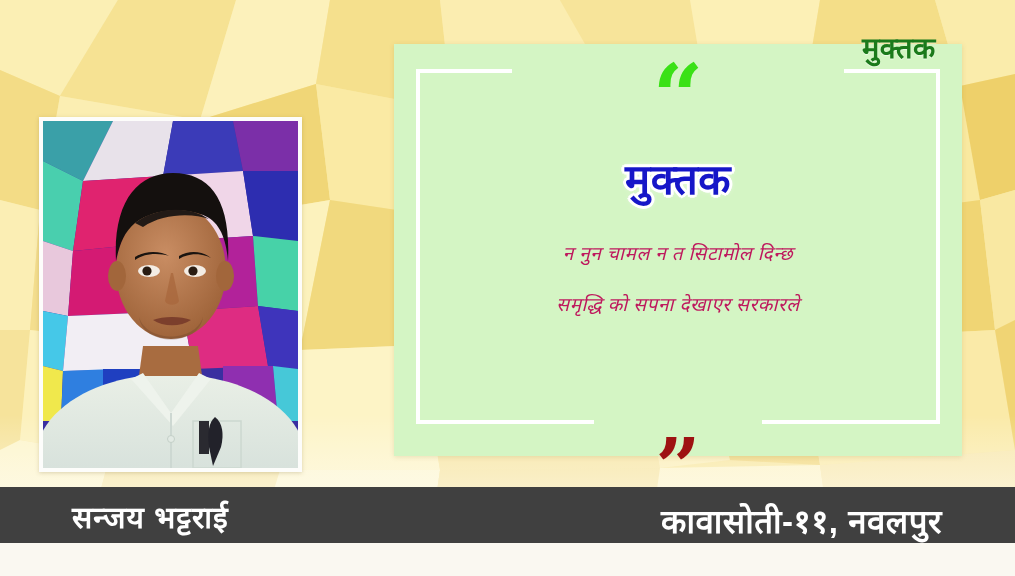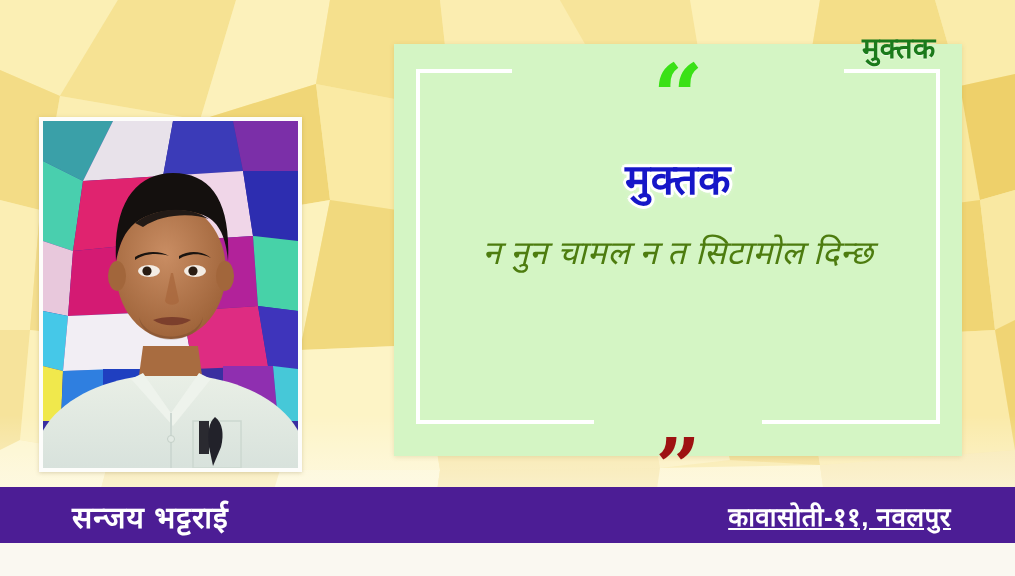--- a/index.html
+++ b/index.html
@@ -65,56 +65,55 @@
       0 0 6px #ffffff;
   }
 
   #poem{
     position:absolute;left:26px;right:26px;top:184px;
     text-align:center;
   }
   .poem-line{
     font-family:"Liberation Serif", serif;
     font-style:italic;
-    font-size:33px;
+    font-size:19px;
     line-height:51px;
-    color:#4d7c0f;
+    color:#be185d;
     white-space:nowrap;
     letter-spacing:.6px;
   }
 
   
   #corner-badge{
     position:absolute;left:862px;top:27px;
     font-family:"Liberation Sans", sans-serif;
     font-size:29px;font-weight:bold;
     color:#1b7a1b;
     letter-spacing:.5px;
     z-index:5;
     text-shadow:0 1px 1px rgba(255,255,255,.6);
   }
 
   
   #bottom-bar{
     position:absolute;left:0;top:487px;
     width:1015px;height:56px;
-    background:#4c1d95;
+    background:#404040;
   }
   #author-name{
     position:absolute;left:72px;top:9px;
     font-family:"Liberation Sans", sans-serif;
     font-size:30px;font-weight:bold;color:#ffffff;
     letter-spacing:1px;
   }
   #author-address{
-    position:absolute;right:64px;top:11px;
-    font-family:"Liberation Sans", sans-serif;
-    font-size:26px;font-weight:bold;color:#ffffff;
+    position:absolute;right:73px;top:11px;
+    font-family:"Liberation Sans", sans-serif;
+    font-size:33px;font-weight:bold;color:#ffffff;
     letter-spacing:.5px;
-    text-decoration:underline;
   }
   #bottom-strip{
     position:absolute;left:0;top:543px;
     width:1015px;height:33px;
     background:#faf8f1;
   }
 </style>
 </head>
 <body>
 
@@ -263,20 +262,21 @@
     <div class="frame-line" id="frame-right"></div>
     <div class="frame-line" id="frame-bottom-left"></div>
     <div class="frame-line" id="frame-bottom-right"></div>
 
     <div class="quote-mark" id="quote-open">“</div>
 
     <div id="card-title">मुक्तक</div>
 
     <div id="poem">
       <div class="poem-line">न नुन चामल न त सिटामोल दिन्छ</div>
+      <div class="poem-line">समृद्धि को सपना देखाएर सरकारले</div>
     </div>
 
     <div class="quote-mark" id="quote-close">”</div>
   </div>
 
   <div id="bottom-bar">
     <div id="author-name">सन्जय भट्टराई</div>
     <div id="author-address">कावासोती-११, नवलपुर</div>
   </div>
 

